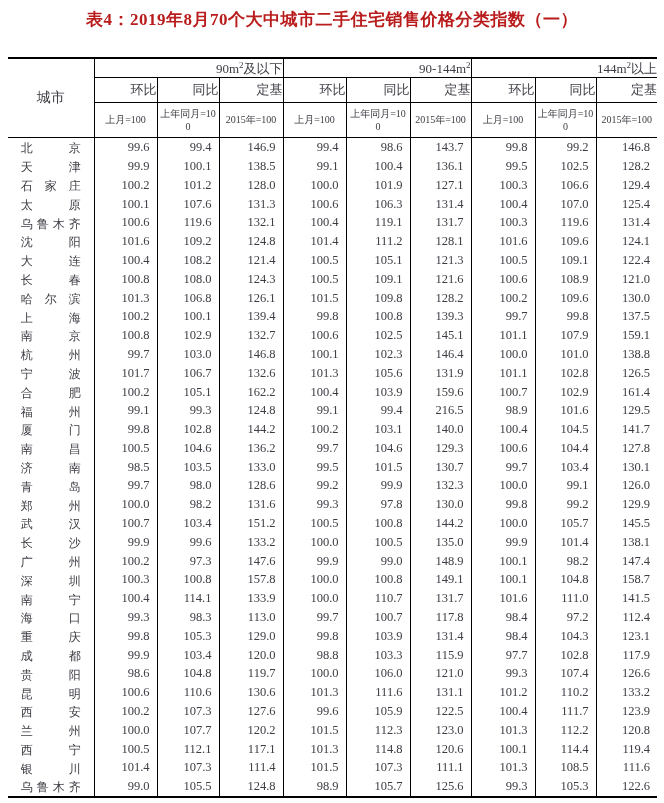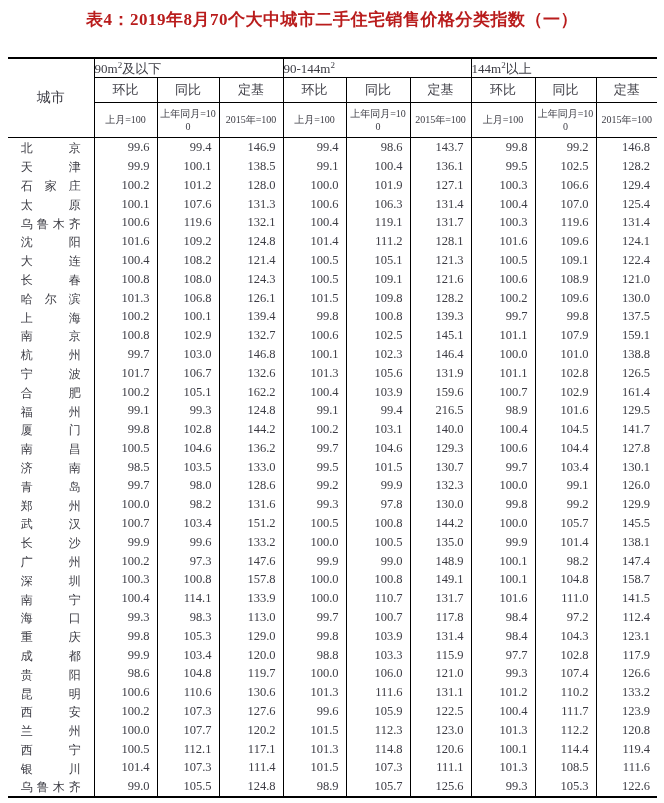--- a/index.html
+++ b/index.html
@@ -18,26 +18,26 @@
     color:#3c3c44;
   }
   th{font-weight:normal;padding:0;}
   td{padding:0;}
   .city-h{
     border-right:1px solid #000;border-bottom:1px solid #000;
     font-size:14px;text-align:center;vertical-align:middle;color:#3c3c44;margin-top:12px;
   }
   .grp-h{
     height:18px;border-left:1px solid #000;border-bottom:1px solid #000;
-    font-size:13px;text-align:left;line-height:1;vertical-align:middle;
+    font-size:13px;text-align:right;line-height:1;vertical-align:middle;
   }
   .grp-h sup{font-size:9px;}
   .m-h{
     height:24px;border-left:1px solid #000;border-bottom:1px solid #000;
-    font-size:13px;text-align:center;vertical-align:middle;
+    font-size:13px;text-align:right;vertical-align:middle;
   }
   .b-h{
     height:34px;border-left:1px solid #000;border-bottom:1px solid #000;
     font-size:10px;text-align:center;vertical-align:middle;
     word-break:break-all;padding:0 2px;line-height:1.35;
   }
   tbody td{height:18.8px;line-height:1;vertical-align:middle;}
   td.num{
     border-left:1px solid #000;text-align:right;padding-right:7px;
     font-size:12.5px;

